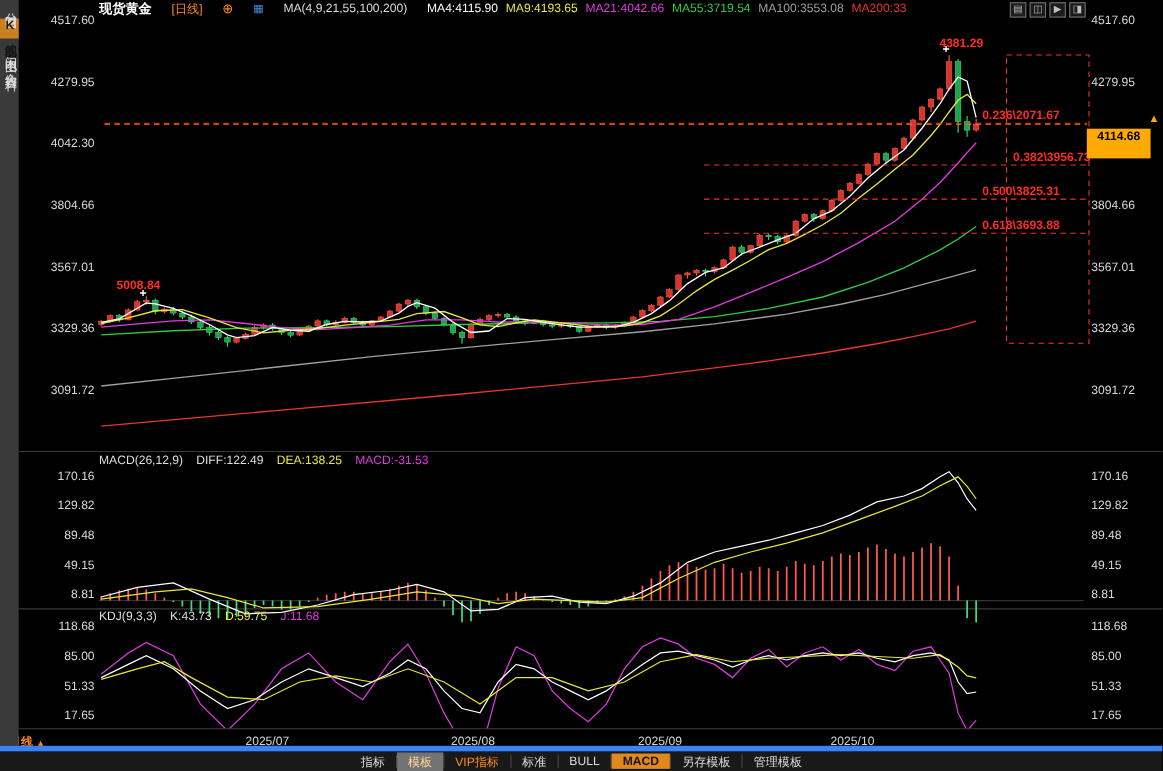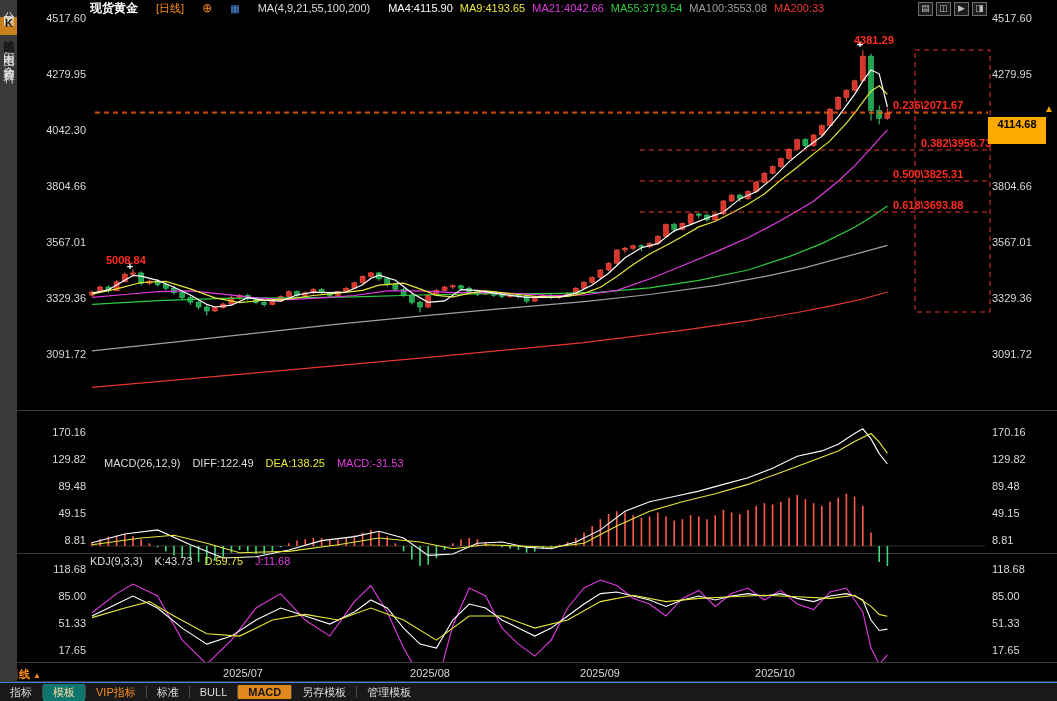--- a/index.html
+++ b/index.html
@@ -27,26 +27,26 @@
   .anno{position:absolute;color:#ff2d1f;font-weight:bold;font-size:11px;z-index:3;white-space:nowrap;}
   #pricebox{left:988px;top:117px;width:58px;height:27px;background:#ffaa00;color:#000;
             font-size:11px;font-weight:bold;text-align:center;line-height:15px;z-index:5;}
   #pricearrow{left:1044px;top:103px;color:#ffaa00;font-size:10px;z-index:5;}
   .legend-row{position:absolute;display:flex;gap:12px;font-size:11px;white-space:nowrap;z-index:3;}
   #ma-legend{display:flex;gap:7px;}
   
   #period-lab{left:8px;top:667px;color:#ff8c1a;font-size:11px;font-weight:bold;z-index:4;}
   #watermark{left:928px;top:644px;color:#d0d0d0;opacity:.85;font-family:"Liberation Serif",serif;
              font-size:30px;letter-spacing:1px;z-index:2;}
-  #tbar{left:0;bottom:0;width:1057px;height:18px;background:#191919;border-top:1px solid #3b82f6;
-        display:flex;align-items:center;font-size:11px;color:#dcdcdc;z-index:8;}
+  #tbar{left:0;bottom:0;width:1057px;height:18px;background:#191919;border-top:5px solid #3b82f6;
+        display:flex;align-items:center;font-size:11px;color:#dcdcdc;z-index:8;justify-content:center;}
   .tb-item{padding:1px 10px;}
   .tb-sep{width:1px;height:12px;background:#4a4a4a;}
   .tb-item.selected{background:#e0881c;color:#141414;font-weight:bold;}
-  .tb-item.selected-dim{background:#0f766e;color:#ffd9a0;}
+  .tb-item.selected-dim{background:#737373;color:#ffd9a0;}
   .tb-item.orange-text{color:#ff8c1a;}
   svg{position:absolute;left:0;top:0;z-index:1;}
 </style>
 </head>
 <body>
 <div id="stage">
 
 <svg id="chart-svg" width="1057" height="701">
       <defs>
         <clipPath id="mainClip">
@@ -454,21 +454,21 @@
 <div class="anno" id="june-label" style="left: 106px; top: 254px;">5008.84</div>
 <div id="fib-labels">
       <div class="fib-label" style="top: 99px;">0.236\2071.67</div>
       <div class="fib-label" style="top: 137px; padding-left: 28px;">0.382\3956.73</div>
       <div class="fib-label" style="top: 168px; text-align: center;">0.500\3825.31</div>
       <div class="fib-label" style="top: 199px;">0.618\3693.88</div>
     </div>
 <div id="pricebox" class="abs">4114.68</div>
 <div id="pricearrow" class="abs">▲</div>
 
-<div id="macd-legend" class="legend-row" style="left:104px;top:413px;margin-top:44px;">
+<div id="macd-legend" class="legend-row" style="left:90px;top:413px;">
       <span style="color: rgb(220, 220, 220);">MACD(26,12,9)</span>
       <span style="color: rgb(220, 220, 220);">DIFF:122.49</span>
       <span style="color: rgb(232, 232, 58);">DEA:138.25</span>
       <span style="color: rgb(226, 58, 226);">MACD:-31.53</span>
     </div>
 <div id="kdj-legend" class="legend-row" style="left:90px;top:555px;">
       <span style="color: rgb(220, 220, 220);">KDJ(9,3,3)</span>
       <span style="color: rgb(220, 220, 220);">K:43.73</span>
       <span style="color: rgb(232, 232, 58);">D:59.75</span>
       <span style="color: rgb(226, 58, 226);">J:11.68</span>

